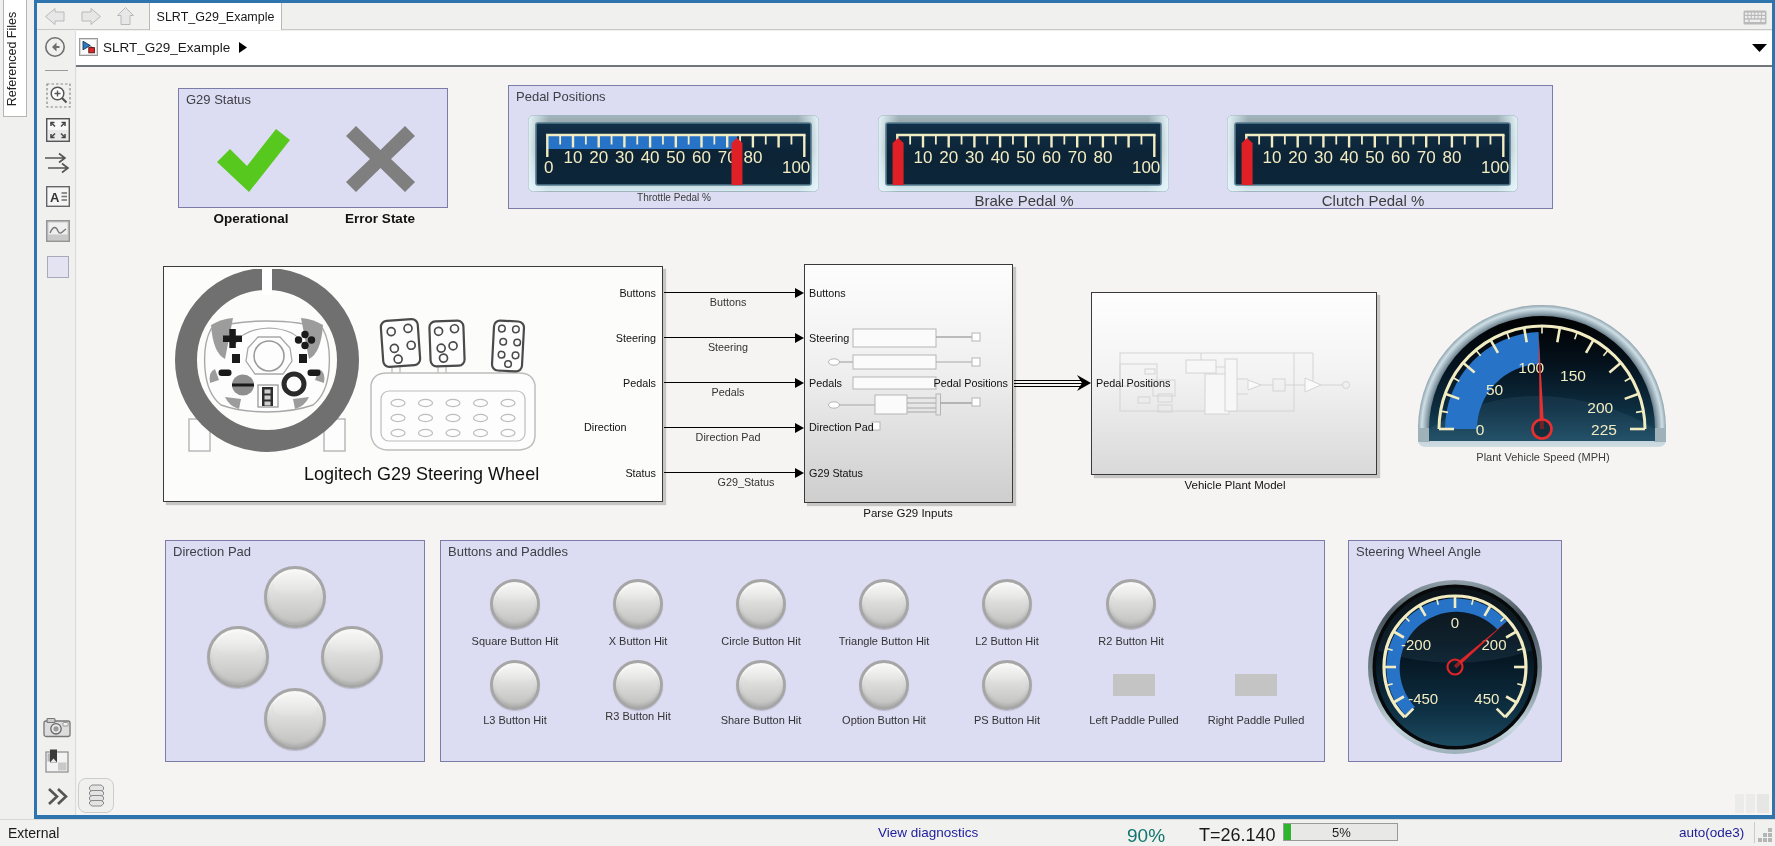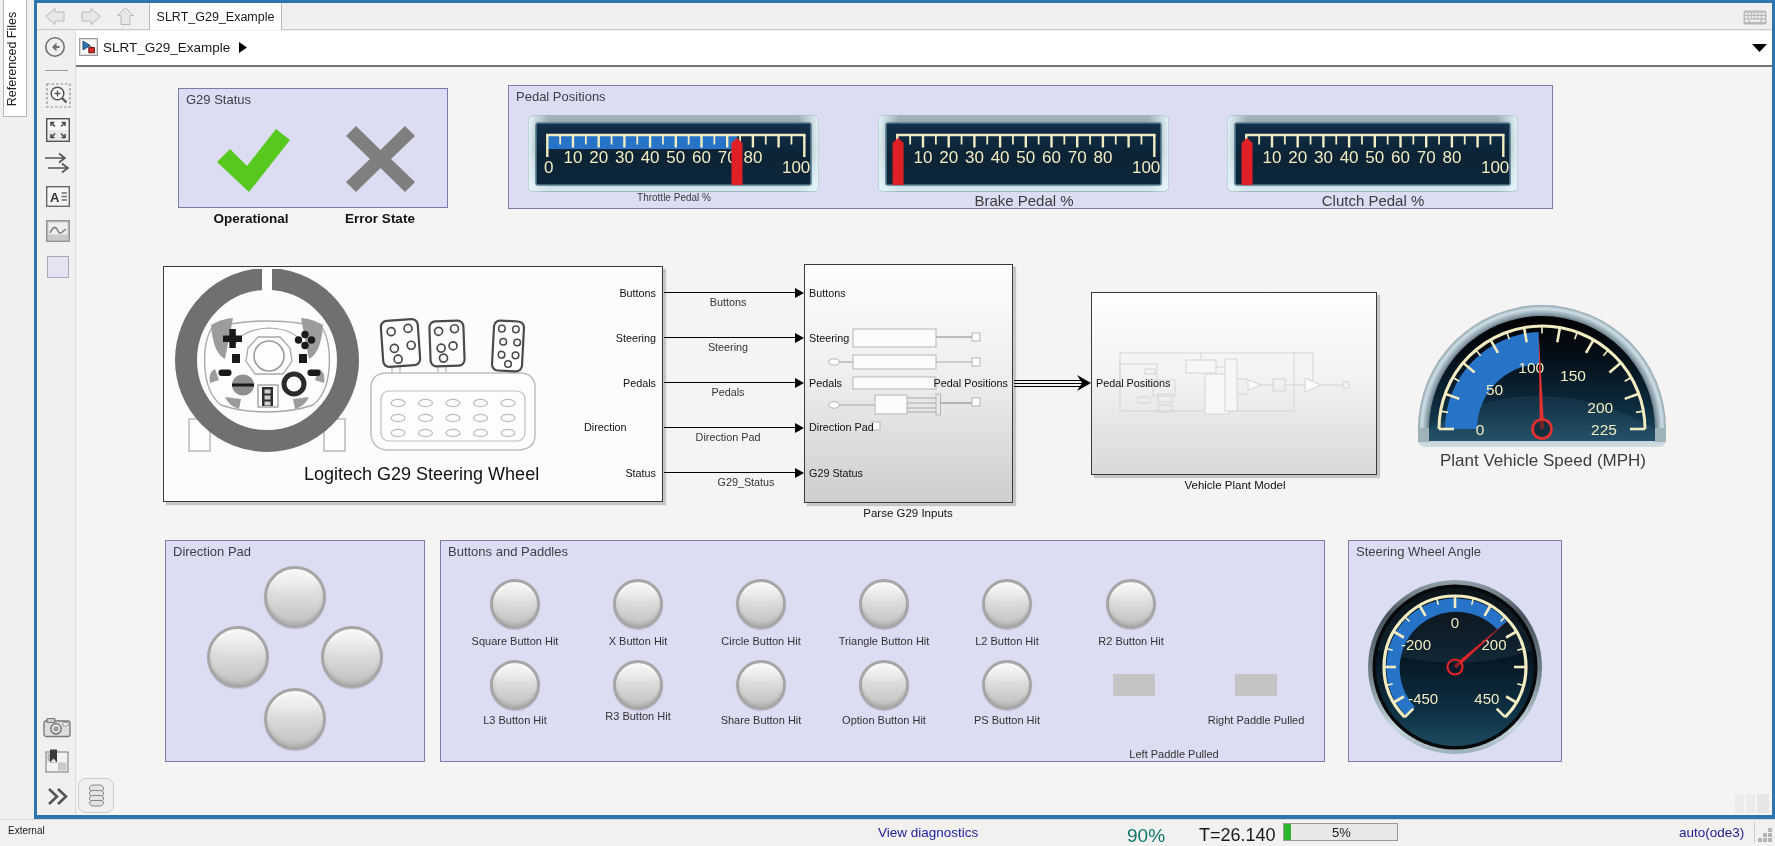--- a/index.html
+++ b/index.html
@@ -562,21 +562,21 @@
       <path d="M231.0 129.0 L216.0 129.0" stroke="#f2ecc2" stroke-width="2.6" fill="none"></path>
       <text x="66" y="134.5" fill="#f2ecc2" font-size="15.5" text-anchor="middle" font-family="Liberation Sans">0</text>
       <text x="80.50524452662337" y="94.64716819943456" fill="#f2ecc2" font-size="15.5" text-anchor="middle" font-family="Liberation Sans">50</text>
       <text x="117.23381298465031" y="73.4419193132431" fill="#f2ecc2" font-size="15.5" text-anchor="middle" font-family="Liberation Sans">100</text>
       <text x="159" y="80.80642496536481" fill="#f2ecc2" font-size="15.5" text-anchor="middle" font-family="Liberation Sans">150</text>
       <text x="186.26094248872633" y="113.29475111380854" fill="#f2ecc2" font-size="15.5" text-anchor="middle" font-family="Liberation Sans">200</text>
       <text x="190" y="134.5" fill="#f2ecc2" font-size="15.5" text-anchor="middle" font-family="Liberation Sans">225</text>
       <path d="M125.8 129.1 L124.7 34.1 L130.2 128.9 Z" fill="#e63030"></path>
       <circle cx="128" cy="129" r="9.5" fill="rgba(10,25,35,0.55)" stroke="#e63030" stroke-width="2.6"></circle>
     </svg>
-<div class="cap" style="left:1346px;top:384px;width:240px;font-size:17px;color:#3c3c3c;">Plant Vehicle Speed (MPH)</div>
+<div class="cap" style="left:1346px;top:384px;width:240px;font-size:11px;color:#3c3c3c;">Plant Vehicle Speed (MPH)</div>
 
 <div class="panel" style="left:88px;top:473px;width:260px;height:222px;"></div>
 <div class="panel-label" style="left:96px;top:477px;">Direction Pad</div>
 <div class="lamp" style="left:187px;top:499px;width:62px;height:62px;"></div>
 <div class="lamp" style="left:130px;top:559px;width:62px;height:62px;"></div>
 <div class="lamp" style="left:244px;top:559px;width:62px;height:62px;"></div>
 <div class="lamp" style="left:187px;top:621px;width:62px;height:62px;"></div>
 
 <div class="panel" style="left:363px;top:473px;width:885px;height:222px;"></div>
 <div class="panel-label" style="left:371px;top:477px;">Buttons and Paddles</div>
@@ -597,21 +597,21 @@
 <div class="lamp" style="left:659px;top:593px;width:50px;height:50px;"></div>
 <div class="lamp" style="left:782px;top:593px;width:50px;height:50px;"></div>
 <div class="lamp" style="left:905px;top:593px;width:50px;height:50px;"></div>
 <div class="abs" style="left:1036px;top:607px;width:42px;height:22px;background:#c4c4c4;"></div>
 <div class="abs" style="left:1158px;top:607px;width:42px;height:22px;background:#c4c4c4;"></div>
 <div class="btn-label" style="left:438px;top:647px;">L3 Button Hit</div>
 <div class="btn-label" style="left:561px;top:643px;">R3 Button Hit</div>
 <div class="btn-label" style="left:684px;top:647px;">Share Button Hit</div>
 <div class="btn-label" style="left:807px;top:647px;">Option Button Hit</div>
 <div class="btn-label" style="left:930px;top:647px;">PS Button Hit</div>
-<div class="btn-label" style="left:1057px;top:681px;margin-left:40px;">Left Paddle Pulled</div>
+<div class="btn-label" style="left:1057px;top:647px;">Left Paddle Pulled</div>
 <div class="btn-label" style="left:1179px;top:647px;">Right Paddle Pulled</div>
 
 <div class="panel" style="left:1271px;top:473px;width:214px;height:222px;"></div>
 <div class="panel-label" style="left:1279px;top:477px;">Steering Wheel Angle</div>
 <svg class="abs" style="left:1289px;top:512px;" width="178" height="178" viewBox="0 0 178 178" id="anglegauge">
       <circle cx="89" cy="88" r="87" fill="url(#ringGrad)"></circle>
       <circle cx="89" cy="88" r="82.5" fill="#07090b"></circle>
       <circle cx="89" cy="88" r="79" fill="url(#semiFace)"></circle>
       <path d="M11.7 71.6 A79 79 0 0 1 166.3 71.6 Q129 84 89 84 Q49 84 11.7 71.6 Z" fill="rgba(95,145,175,0.13)"></path>
       <path d="M40.2 136.8 A69 69 0 1 1 140.8 42.4 L131.4 50.6 A56.5 56.5 0 1 0 49.0 128.0 Z" fill="#2673c8"></path>
@@ -654,21 +654,21 @@
   </g>
 </svg>
 
 <div class="abs" style="left:1658px;top:727px;width:9px;height:19px;background:#ebebe9;"></div>
 <div class="abs" style="left:1669px;top:727px;width:9px;height:19px;background:#ebebe9;"></div>
 <div class="abs" style="left:1680px;top:727px;width:12px;height:19px;background:#e6e6e4;"></div>
 
 </div>
 
 <div class="abs" style="left:0;top:819px;width:1775px;height:27px;background:#f1f1ef;border-top:1px solid #d8d8d8;"></div>
-<div class="abs" style="left:8px;top:825px;font-size:10px;color:#1a1a1a;">External</div>
+<div class="abs" style="left:8px;top:825px;font-size:14px;color:#1a1a1a;">External</div>
 <div class="abs" style="left:878px;top:825px;font-size:13.5px;color:#1c1c9e;">View diagnostics</div>
 <div class="abs" style="left:1127px;top:825px;font-size:19px;color:#0f766e;">90%</div>
 <div class="abs" style="left:1199px;top:825px;font-size:18px;color:#1a1a1a;">T=26.140</div>
 <div class="abs" style="left:1283px;top:823px;width:115px;height:18px;background:#e8e8e6;border:1px solid #9a9a9a;">
   <div class="abs" style="left:0;top:0;width:7px;height:16px;background:#2db52d;"></div>
   <div class="abs" style="left:0;top:1px;width:115px;text-align:center;font-size:13px;color:#1a1a1a;">5%</div>
 </div>
 <div class="abs" style="left:1679px;top:825px;font-size:13.5px;color:#1c1c96;">auto(ode3)</div>
 <div class="abs" style="left:1754px;top:822px;width:1px;height:21px;background:#cccccc;"></div>
 <svg class="abs" style="left:1758px;top:828px;" width="14" height="14" viewBox="0 0 14 14">

